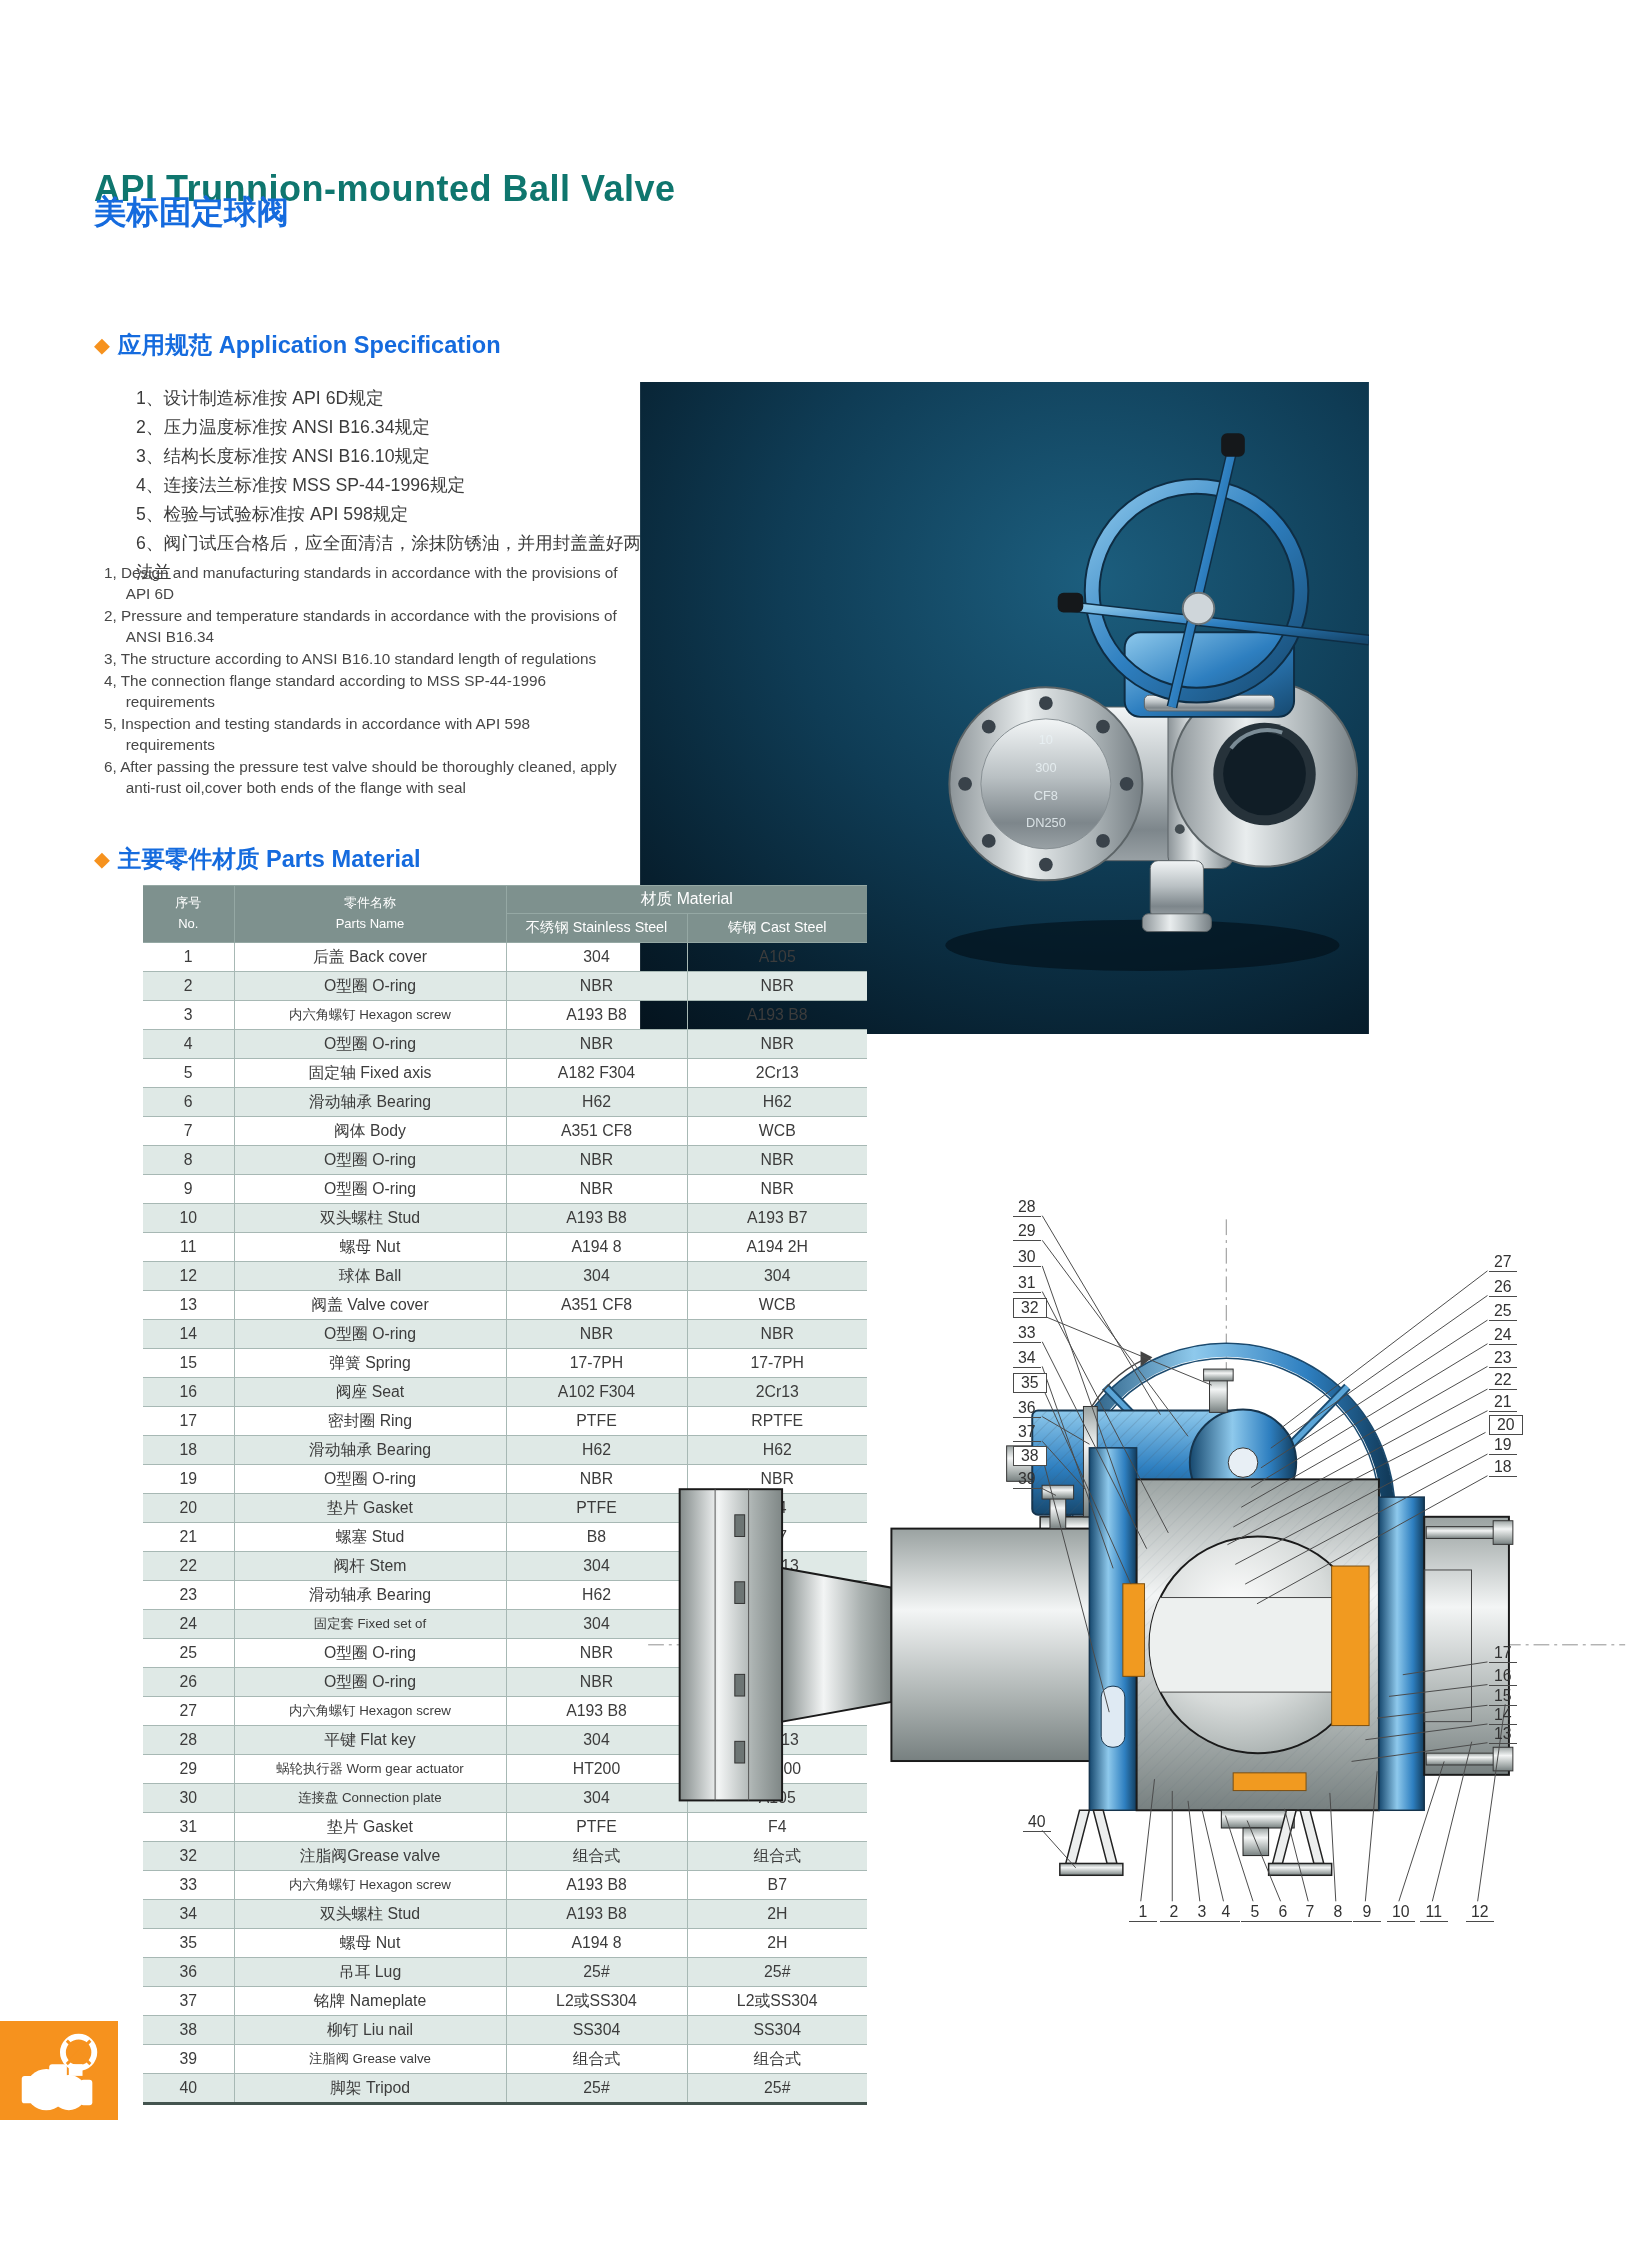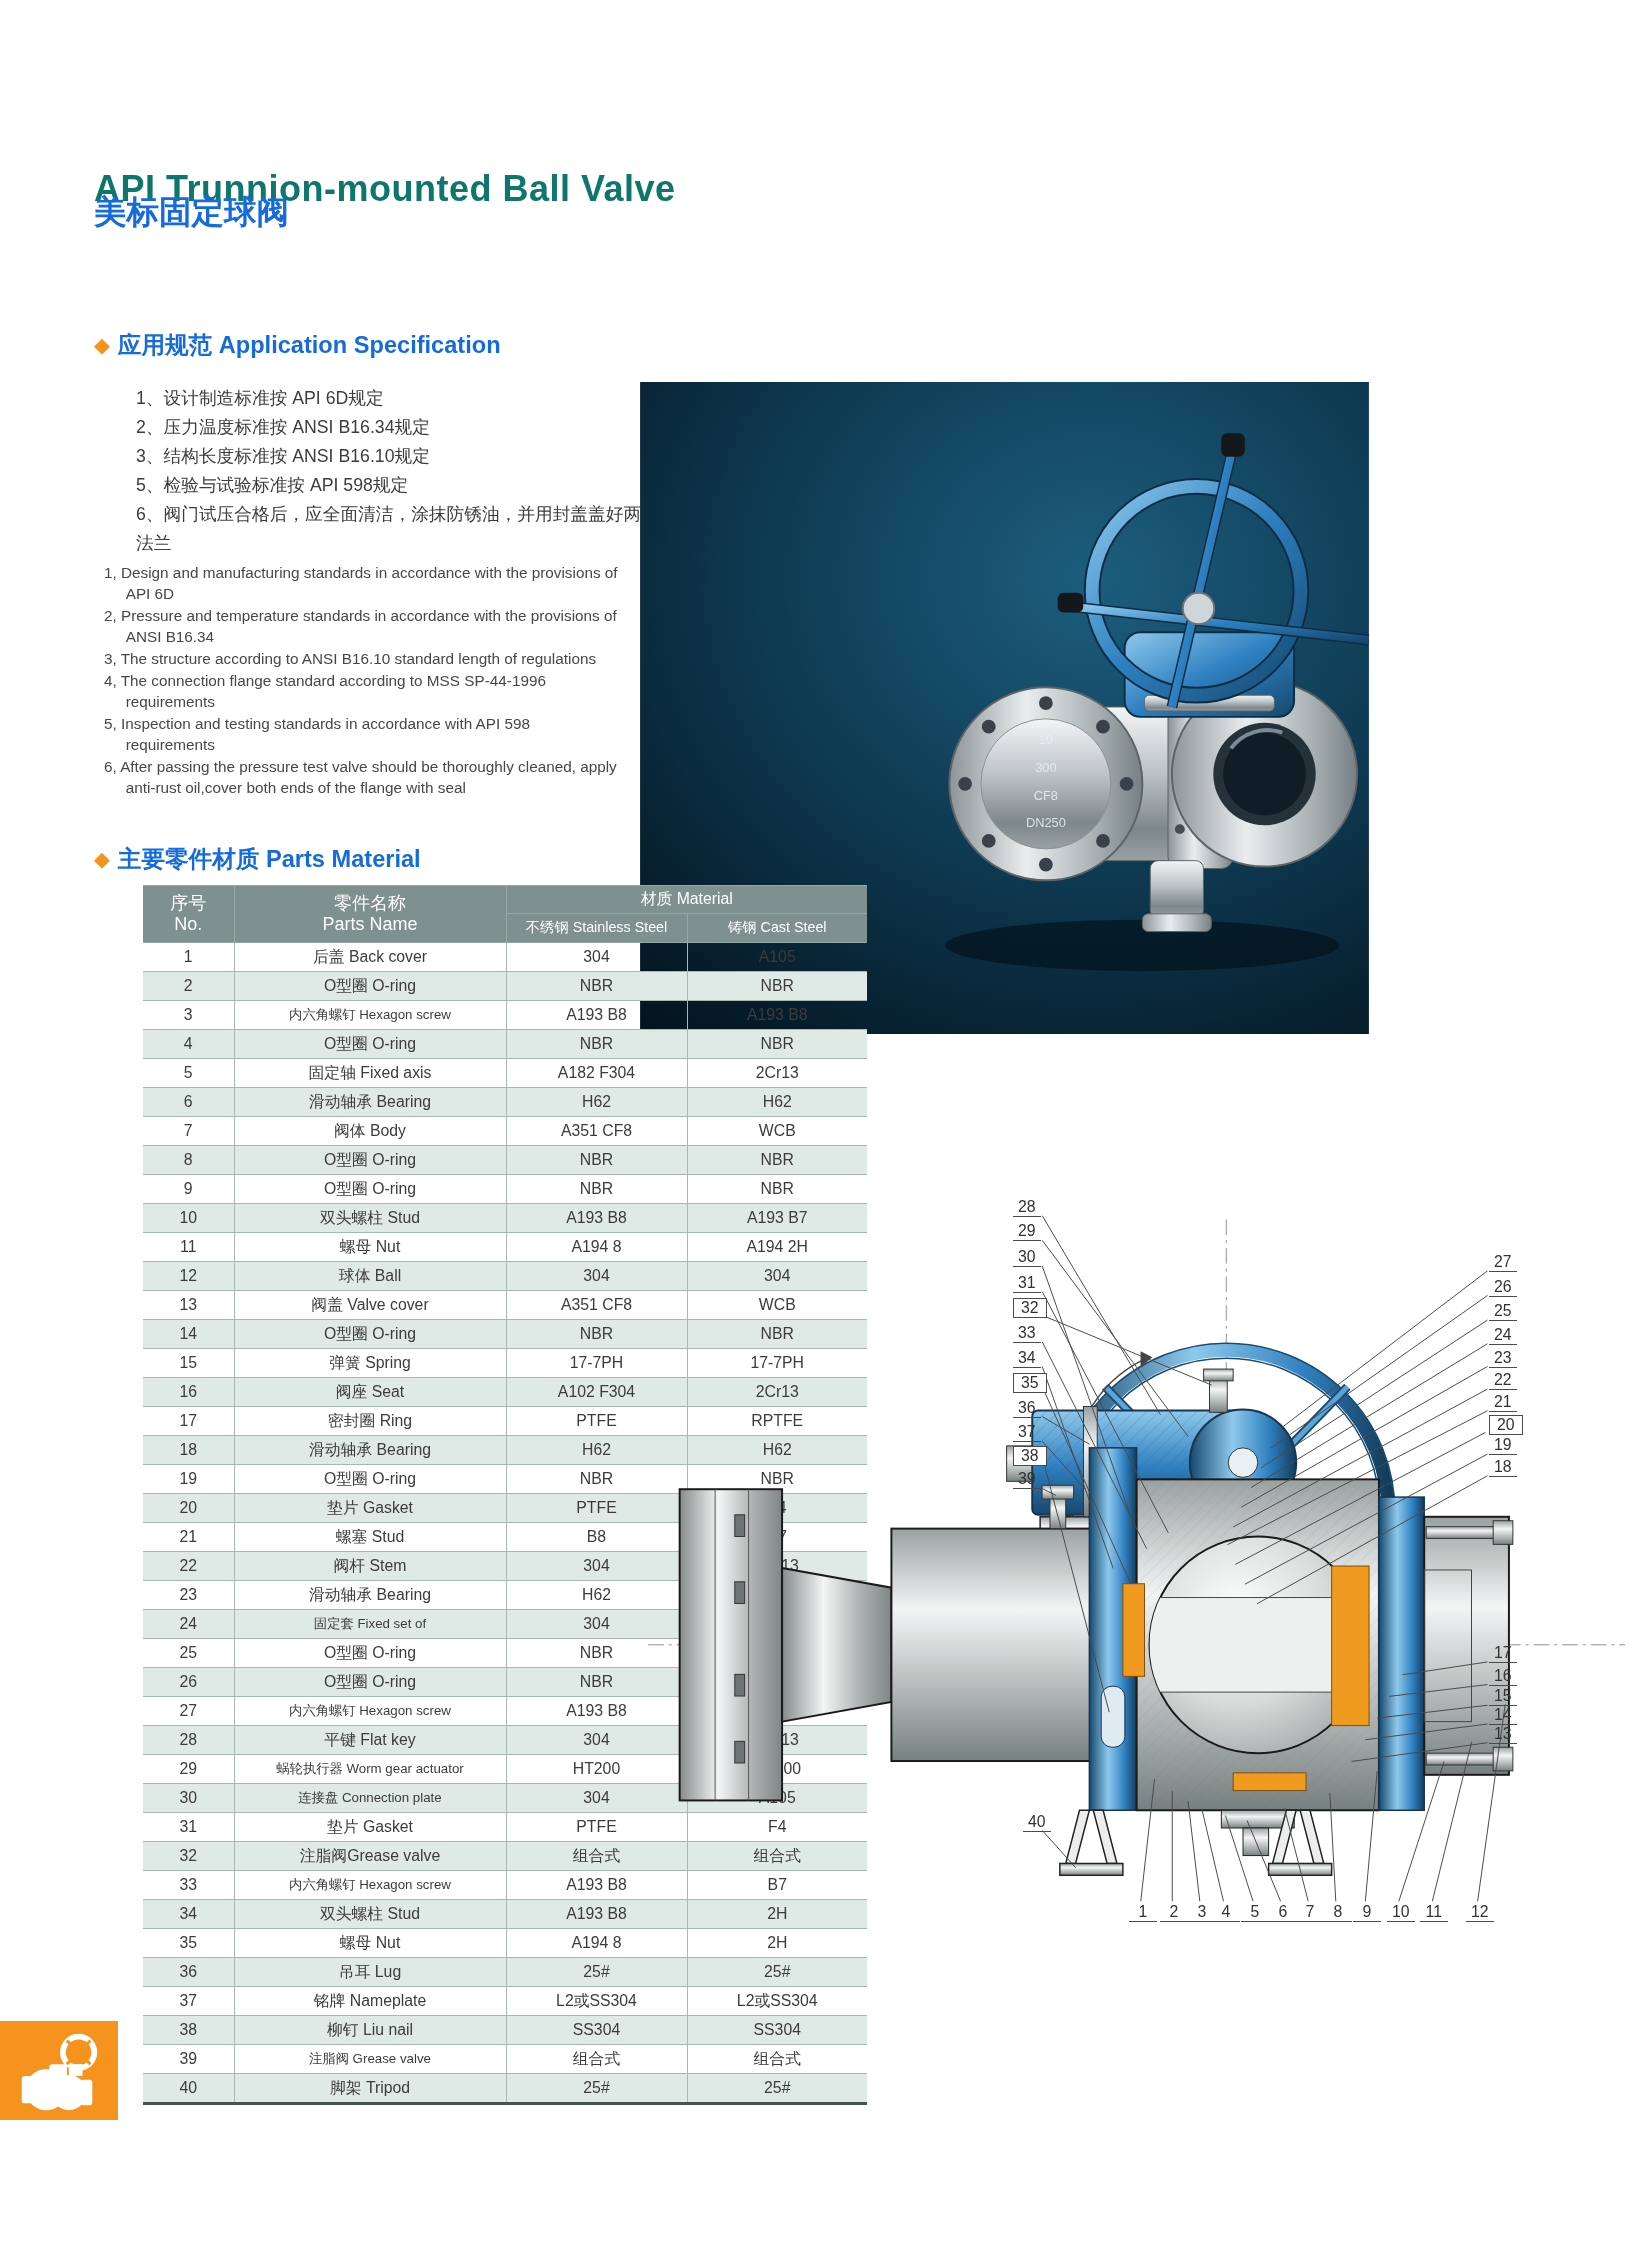--- a/index.html
+++ b/index.html
@@ -13,21 +13,21 @@
   #parts-head{top:843px;}
   .cn-list{position:absolute;left:136px;top:384px;width:532px;list-style:none;margin:0;padding:0;
            font-size:17.7px;line-height:29px;color:#3c3c3c;}
   .en-list{position:absolute;left:104px;top:562px;width:514px;list-style:none;margin:0;padding:0;
            font-size:15.3px;line-height:21px;color:#474747;}
   .en-list li{padding-left:21.7px;text-indent:-21.7px;margin-bottom:1px;}
   .photo{position:absolute;left:640px;top:382px;width:729px;height:652px;}
   .tablewrap{position:absolute;left:143px;top:885px;width:724px;}
   table.parts{border-collapse:collapse;table-layout:fixed;width:724px;border-bottom:3px solid #44544f;}
   table.parts th{background:#7e918e;color:#fff;font-weight:normal;border:1px solid #95a8a4;padding:0;}
-  th.h-main{font-size:18px;line-height:20.7px;height:56px;}
+  th.h-main{font-size:13px;line-height:20.7px;height:56px;}
   th.h-mat{font-size:15.8px;height:26.6px;margin-left:12px;}
   th.h-sub{font-size:14.3px;height:28.6px;text-align:center;}
   table.parts td{border:1px solid #a7b8b4;border-left:1px solid #a7b8b4;text-align:center;
                  height:28px;padding:0 2px;font-size:15.8px;color:#3c3c3c;overflow:hidden;white-space:nowrap;}
   table.parts td:first-child,table.parts th:first-child{border-left:none;}
   table.parts td:last-child,table.parts th:last-child{border-right:none;}
   table.parts tr.alt td{background:#dfe9e6;}
   table.parts td.small{font-size:13.3px;}
   .drawing{position:absolute;left:640px;top:1177px;width:1012px;height:847px;}
   #leader-svg{position:absolute;left:0;top:0;width:1652px;height:2257px;pointer-events:none;}
@@ -46,20 +46,21 @@
   <div class="title-cn">美标固定球阀</div>
 
   <div class="sec-head" id="app-head">
     <span class="diamond">◆</span>
     <span>应用规范 Application Specification</span>
   </div>
   <ul class="cn-list">
       <li>1、设计制造标准按 API 6D规定</li>
       <li>2、压力温度标准按 ANSI B16.34规定</li>
       <li>3、结构长度标准按 ANSI B16.10规定</li>
+      <li>4、连接法兰标准按 MSS SP-44-1996规定</li>
       <li>5、检验与试验标准按 API 598规定</li>
       <li>6、阀门试压合格后，应全面清洁，涂抹防锈油，并用封盖盖好两端法兰</li>
     </ul>
   <ul class="en-list">
       <li>1, Design and manufacturing standards in accordance with the provisions of API 6D</li>
       <li>2, Pressure and temperature standards in accordance with the provisions of ANSI B16.34</li>
       <li>3, The structure according to ANSI B16.10 standard length of regulations</li>
       <li>4, The connection flange standard according to MSS SP-44-1996 requirements</li>
       <li>5, Inspection and testing standards in accordance with API 598 requirements</li>
       <li>6, After passing the pressure test valve should be thoroughly cleaned, apply anti-rust oil,cover both ends of the flange with seal</li>

